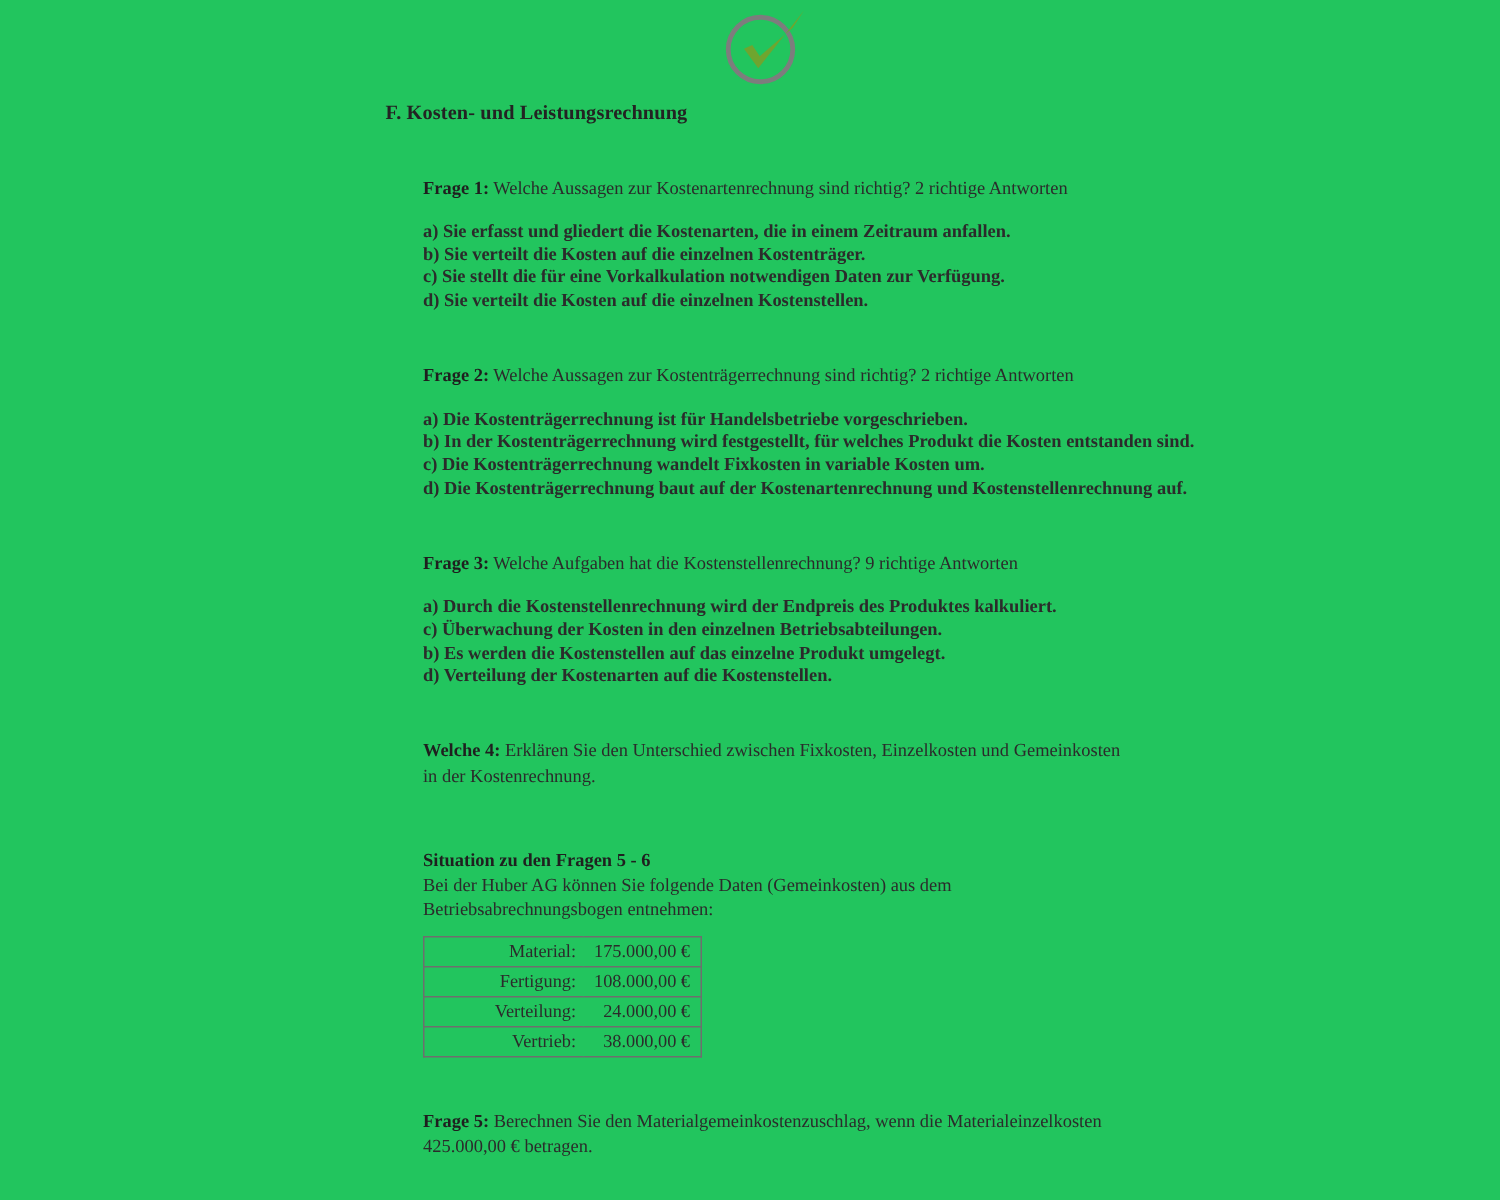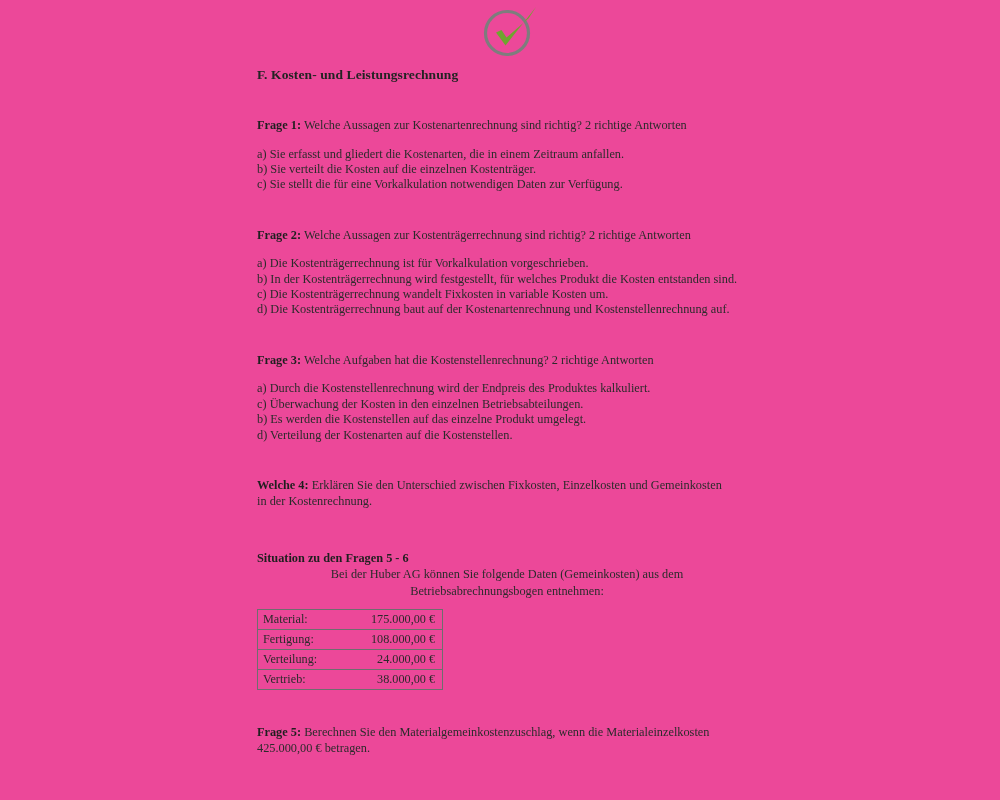--- a/index.html
+++ b/index.html
@@ -15,21 +15,21 @@
     font-family: "Liberation Serif", "DejaVu Serif", serif;
     color: #2b2b2b;
     -webkit-font-smoothing: antialiased;
   }
 
   .page {
     position: absolute;
     left: 0; top: 0;
     width: 1000px;
     height: 800px;
-    background: #ec4899;
+    background: #22c55e;
   }
 
   
   .logo-wrap {
     position: absolute;
     left: 478px;
     top: 3px;
     width: 62px;
     height: 56px;
   }
@@ -45,21 +45,21 @@
 
   .doc-heading {
     font-size: 13.5px;
     font-weight: bold;
     letter-spacing: 0.1px;
     margin: 0 0 0 0;
     line-height: 17px;
     color: #232323;
   }
 
-  .block { margin-top: 18px; }
+  .block { margin-top: 18px; margin-left: 25px; }
   .block.wide { margin-top: 34px; }
   .block.xwide { margin-top: 40px; }
 
   .q-line {
     font-size: 12.3px;
     line-height: 16.5px;
     margin: 0;
     color: #2b2b2b;
     white-space: nowrap;
   }
@@ -68,54 +68,54 @@
     color: #1f1f1f;
   }
 
   .answers { margin-top: 13px; }
   .a-line {
     font-size: 12.3px;
     line-height: 15.4px;
     margin: 0;
     color: #2b2b2b;
     white-space: nowrap;
+    font-weight: bold;
   }
 
   .situation-title {
     font-size: 12.3px;
     font-weight: bold;
     line-height: 16.5px;
     margin: 0;
     color: #1f1f1f;
   }
   .situation-line {
     font-size: 12.3px;
     line-height: 16.2px;
     margin: 0;
     color: #2b2b2b;
-    text-align: center;
   }
 
   
   .cost-table {
     margin-top: 10px;
     border-collapse: collapse;
     width: 186px;
     table-layout: fixed;
   }
   .cost-table td {
     border: 1px solid #6e6e6e;
     font-size: 12.2px;
     line-height: 14px;
     padding: 2px 5px 3px 5px;
     color: #2b2b2b;
   }
   .cost-table td.label-cell {
     width: 96px;
-    text-align: left;
+    text-align: right;
     border-right: none;
   }
   .cost-table td.value-cell {
     text-align: right;
     border-left: none;
     padding-right: 7px;
   }
 </style>
 </head>
 <body>
@@ -132,35 +132,36 @@
   <div class="doc">
 
     <h1 class="doc-heading">F. Kosten- und Leistungsrechnung</h1>
 
     <div class="block wide">
       <p class="q-line"><span class="q-label">Frage 1:</span> <span>Welche Aussagen zur Kostenartenrechnung sind richtig? 2 richtige Antworten</span></p>
       <div class="answers">
         <p class="a-line">a) Sie erfasst und gliedert die Kostenarten, die in einem Zeitraum anfallen.</p>
         <p class="a-line">b) Sie verteilt die Kosten auf die einzelnen Kostenträger.</p>
         <p class="a-line">c) Sie stellt die für eine Vorkalkulation notwendigen Daten zur Verfügung.</p>
+        <p class="a-line">d) Sie verteilt die Kosten auf die einzelnen Kostenstellen.</p>
       </div>
     </div>
 
     <div class="block wide">
       <p class="q-line"><span class="q-label">Frage 2:</span> <span>Welche Aussagen zur Kostenträgerrechnung sind richtig? 2 richtige Antworten</span></p>
       <div class="answers">
-        <p class="a-line">a) Die Kostenträgerrechnung ist für Vorkalkulation vorgeschrieben.</p>
+        <p class="a-line">a) Die Kostenträgerrechnung ist für Handelsbetriebe vorgeschrieben.</p>
         <p class="a-line">b) In der Kostenträgerrechnung wird festgestellt, für welches Produkt die Kosten entstanden sind.</p>
         <p class="a-line">c) Die Kostenträgerrechnung wandelt Fixkosten in variable Kosten um.</p>
         <p class="a-line">d) Die Kostenträgerrechnung baut auf der Kostenartenrechnung und Kostenstellenrechnung auf.</p>
       </div>
     </div>
 
     <div class="block wide">
-      <p class="q-line"><span class="q-label">Frage 3:</span> <span>Welche Aufgaben hat die Kostenstellenrechnung? 2 richtige Antworten</span></p>
+      <p class="q-line"><span class="q-label">Frage 3:</span> <span>Welche Aufgaben hat die Kostenstellenrechnung? 9 richtige Antworten</span></p>
       <div class="answers">
         <p class="a-line">a) Durch die Kostenstellenrechnung wird der Endpreis des Produktes kalkuliert.</p>
         <p class="a-line">c) Überwachung der Kosten in den einzelnen Betriebsabteilungen.</p>
         <p class="a-line">b) Es werden die Kostenstellen auf das einzelne Produkt umgelegt.</p>
         <p class="a-line">d) Verteilung der Kostenarten auf die Kostenstellen.</p>
       </div>
     </div>
 
     <div class="block wide">
       <p class="q-line"><span class="q-label">Welche 4:</span> <span>Erklären Sie den Unterschied zwischen Fixkosten, Einzelkosten und Gemeinkosten</span></p>

